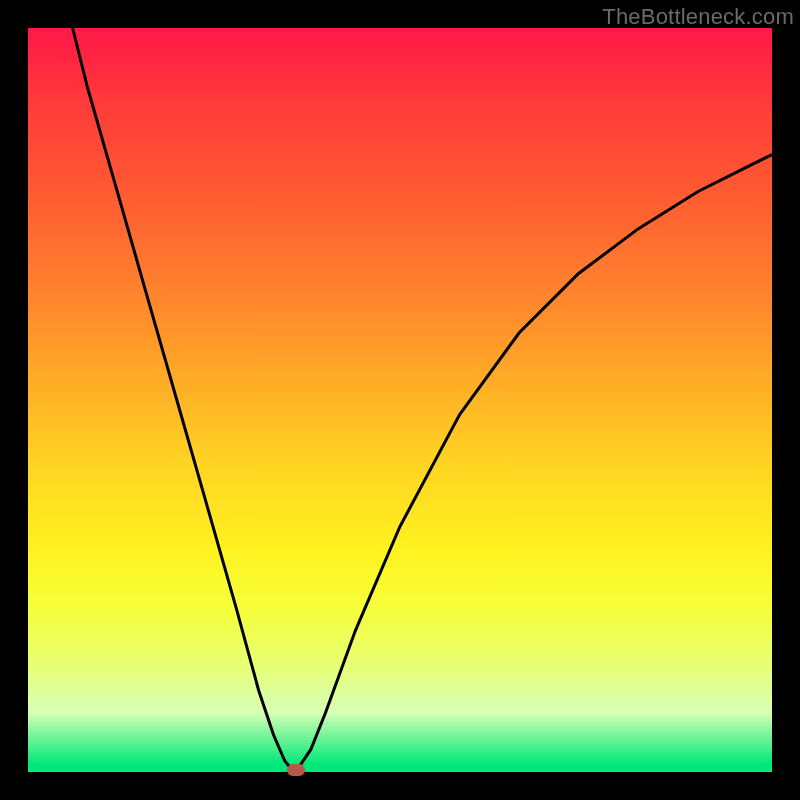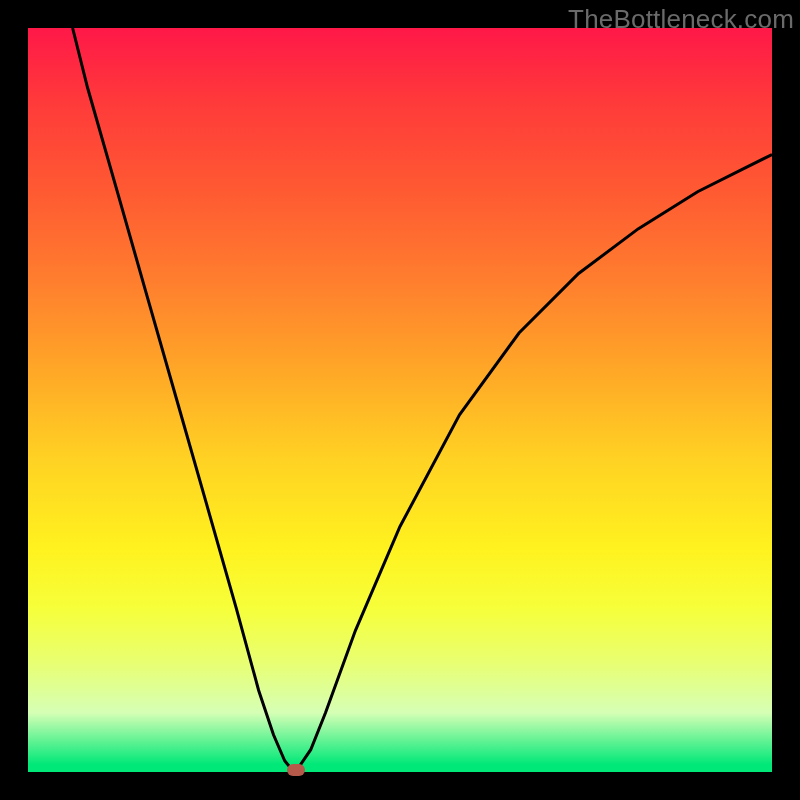--- a/index.html
+++ b/index.html
@@ -57,21 +57,21 @@
     height: 12px;
     background: #b55a4a;
     border-radius: 6px;
     transform: translate(-50%, -50%);
   }
   .watermark {
     position: absolute;
     top: 4px;
     right: 6px;
     color: #6a6a6a;
-    font-size: 26px;
+    font-size: 22px;
     font-weight: 500;
     letter-spacing: 0.2px;
     text-align: center;
   }
 </style>
 </head>
 <body>
 
 <div class="frame">
   <div class="plot">

